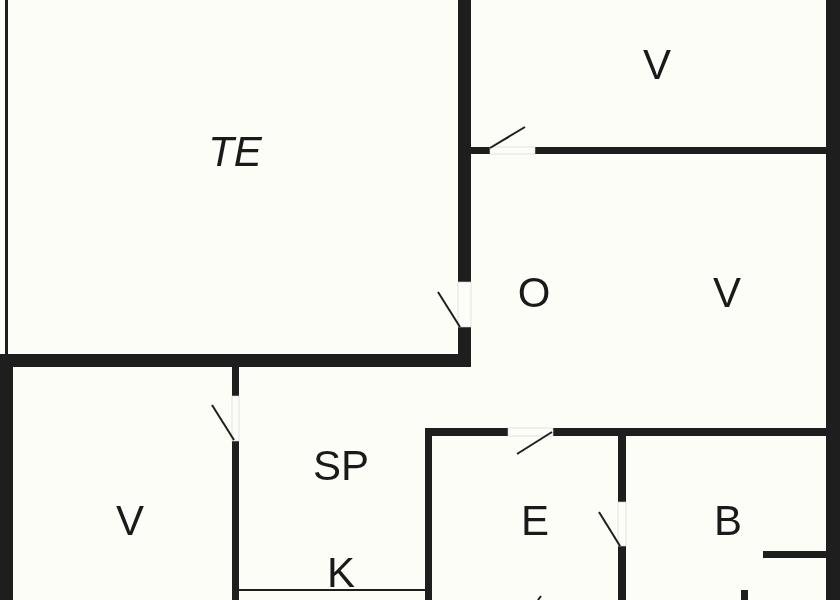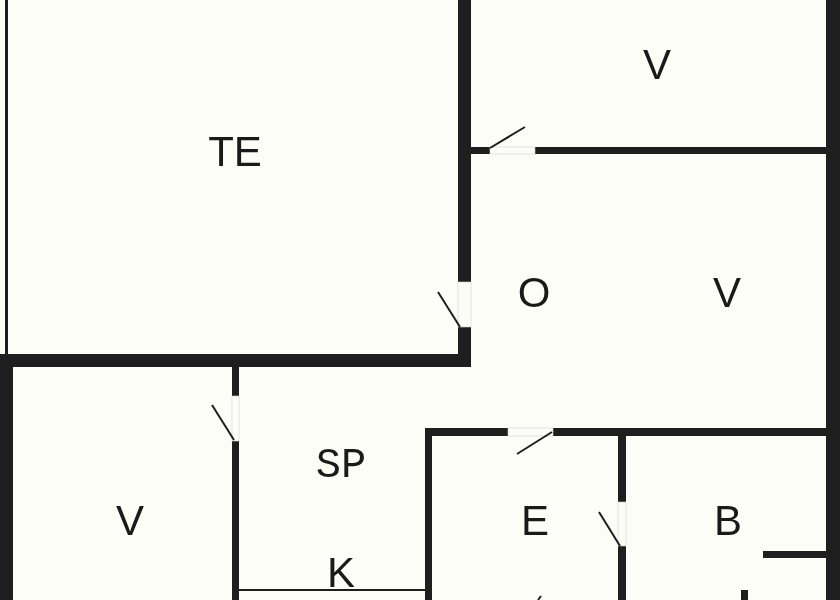--- a/index.html
+++ b/index.html
@@ -71,21 +71,21 @@
     <line class="swing" x1="552" y1="432" x2="517" y2="454"></line>
   </g>
   <g>
     <rect class="opening" x="618" y="502" width="8" height="44" stroke="#cfcfcf" stroke-width="0.6"></rect>
     <line class="swing" x1="599" y1="512" x2="620" y2="546"></line>
   </g>
 
   <line class="swing" x1="538" y1="600" x2="541" y2="596"></line>
 </svg>
 
-<div class="room-label" style="left:235px;top:152px;">TE</div>
+<div class="room-label" style="left:235px;top:152px;font-style:italic;">TE</div>
 <div class="room-label" style="left:657px;top:65px;">V</div>
 <div class="room-label" style="left:534px;top:293px;">O</div>
 <div class="room-label" style="left:727px;top:293px;">V</div>
 <div class="room-label" style="left:130px;top:521px;">V</div>
-<div class="room-label" style="left:341px;top:466px;font-family:Liberation Mono, monospace;">SP</div>
+<div class="room-label" style="left:341px;top:466px;">SP</div>
 <div class="room-label" style="left:341px;top:573px;">K</div>
 <div class="room-label" style="left:535px;top:521px;">E</div>
 <div class="room-label" style="left:728px;top:521px;">B</div>
 
 </body></html>

